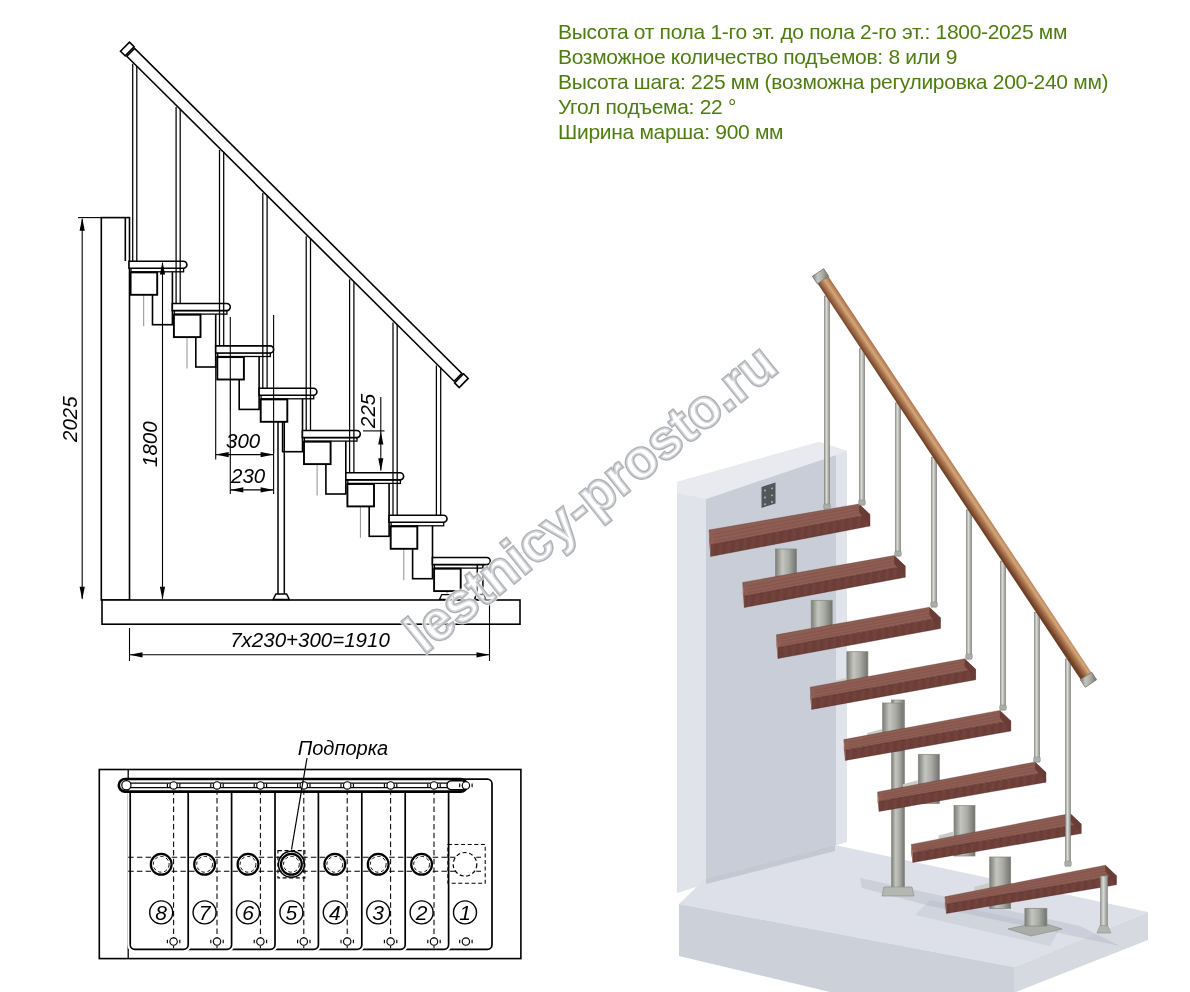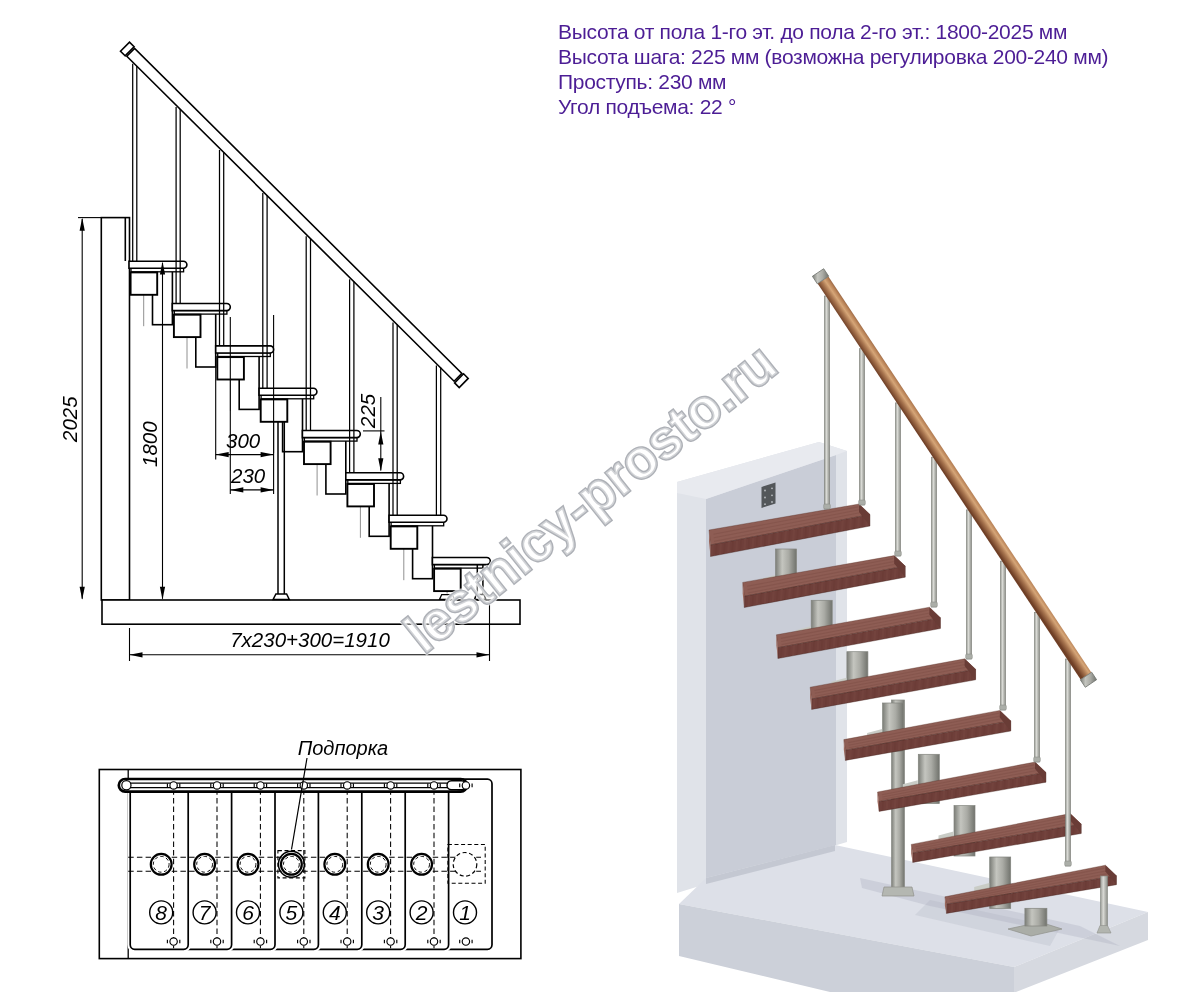--- a/index.html
+++ b/index.html
@@ -1,28 +1,29 @@
 <!DOCTYPE html>
 <html lang="ru"><head>
 <meta charset="utf-8">
 <title>Модульная лестница</title>
 <style>
 html,body{margin:0;padding:0;background:#ffffff;}
 body{width:1190px;height:992px;position:relative;font-family:"Liberation Sans",sans-serif;overflow:hidden;-webkit-font-smoothing:antialiased;}
-#spec{position:absolute;left:558px;top:20px;font-size:21px;letter-spacing:-0.3px;line-height:24.9px;color:#4c1d95;white-space:nowrap;}
+#spec{position:absolute;left:558px;top:20px;font-size:21px;letter-spacing:-0.3px;line-height:24.9px;color:#4d7c0f;white-space:nowrap;}
 #art{position:absolute;left:0;top:0;}
 </style>
 </head>
 <body>
 
 <div id="spec">
 <div>Высота от пола 1-го эт. до пола 2-го эт.: 1800-2025 мм</div>
+<div>Возможное количество подъемов: 8 или 9</div>
 <div>Высота шага: 225 мм (возможна регулировка 200-240 мм)</div>
-<div>Проступь: 230 мм</div>
 <div>Угол подъема: 22 °</div>
+<div>Ширина марша: 900 мм</div>
 </div>
 
 <div id="art">
 <svg width="1190" height="992" viewBox="0 0 1190 992">
       <defs>
 <linearGradient id="met" x1="0" y1="0" x2="1" y2="0">
 <stop offset="0" stop-color="#7b7d77"></stop>
           <stop offset="0.32" stop-color="#c4c5bf"></stop>
 <stop offset="0.62" stop-color="#aaaba5"></stop>
           <stop offset="1" stop-color="#71736d"></stop>

